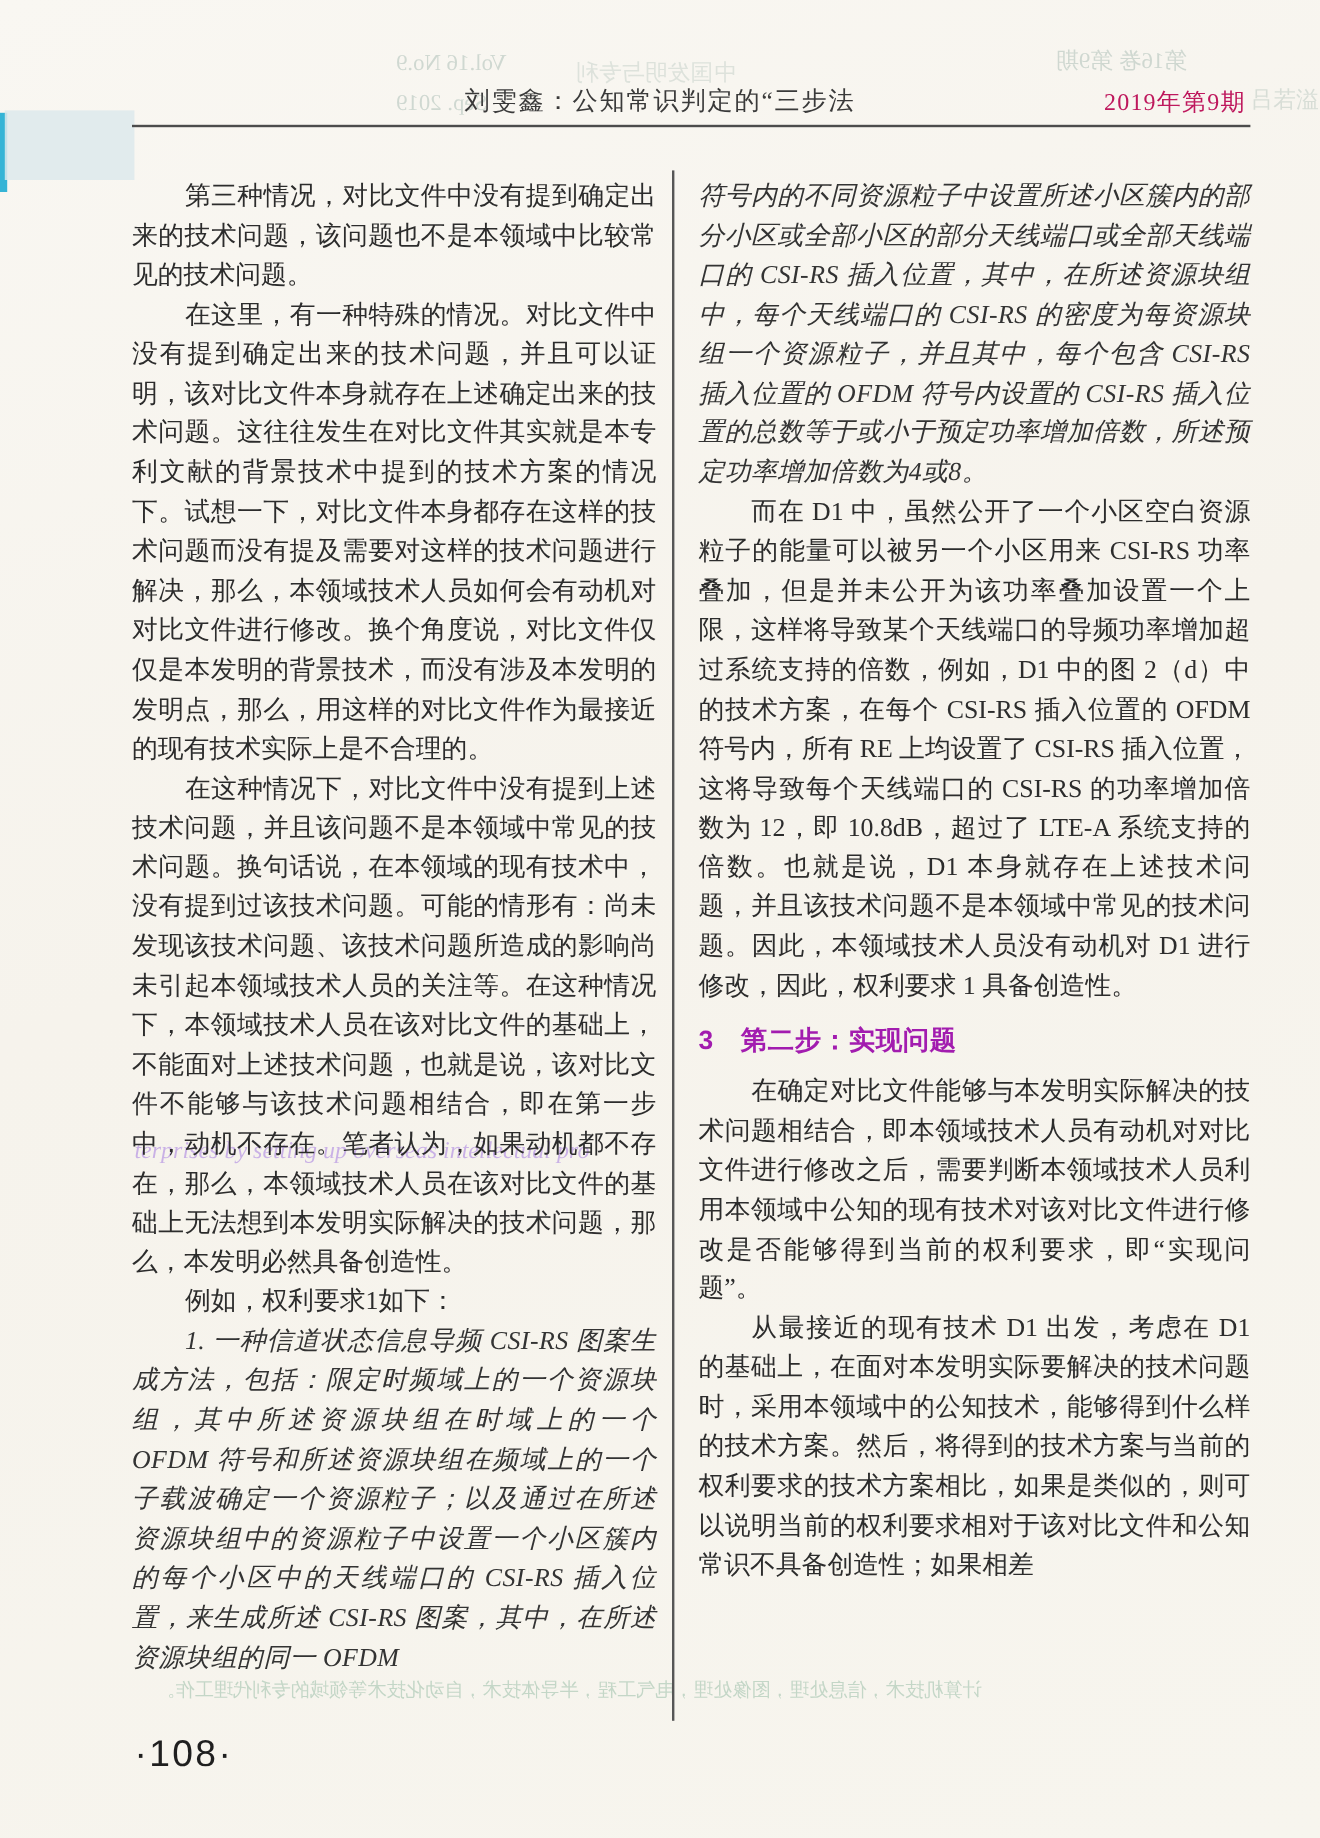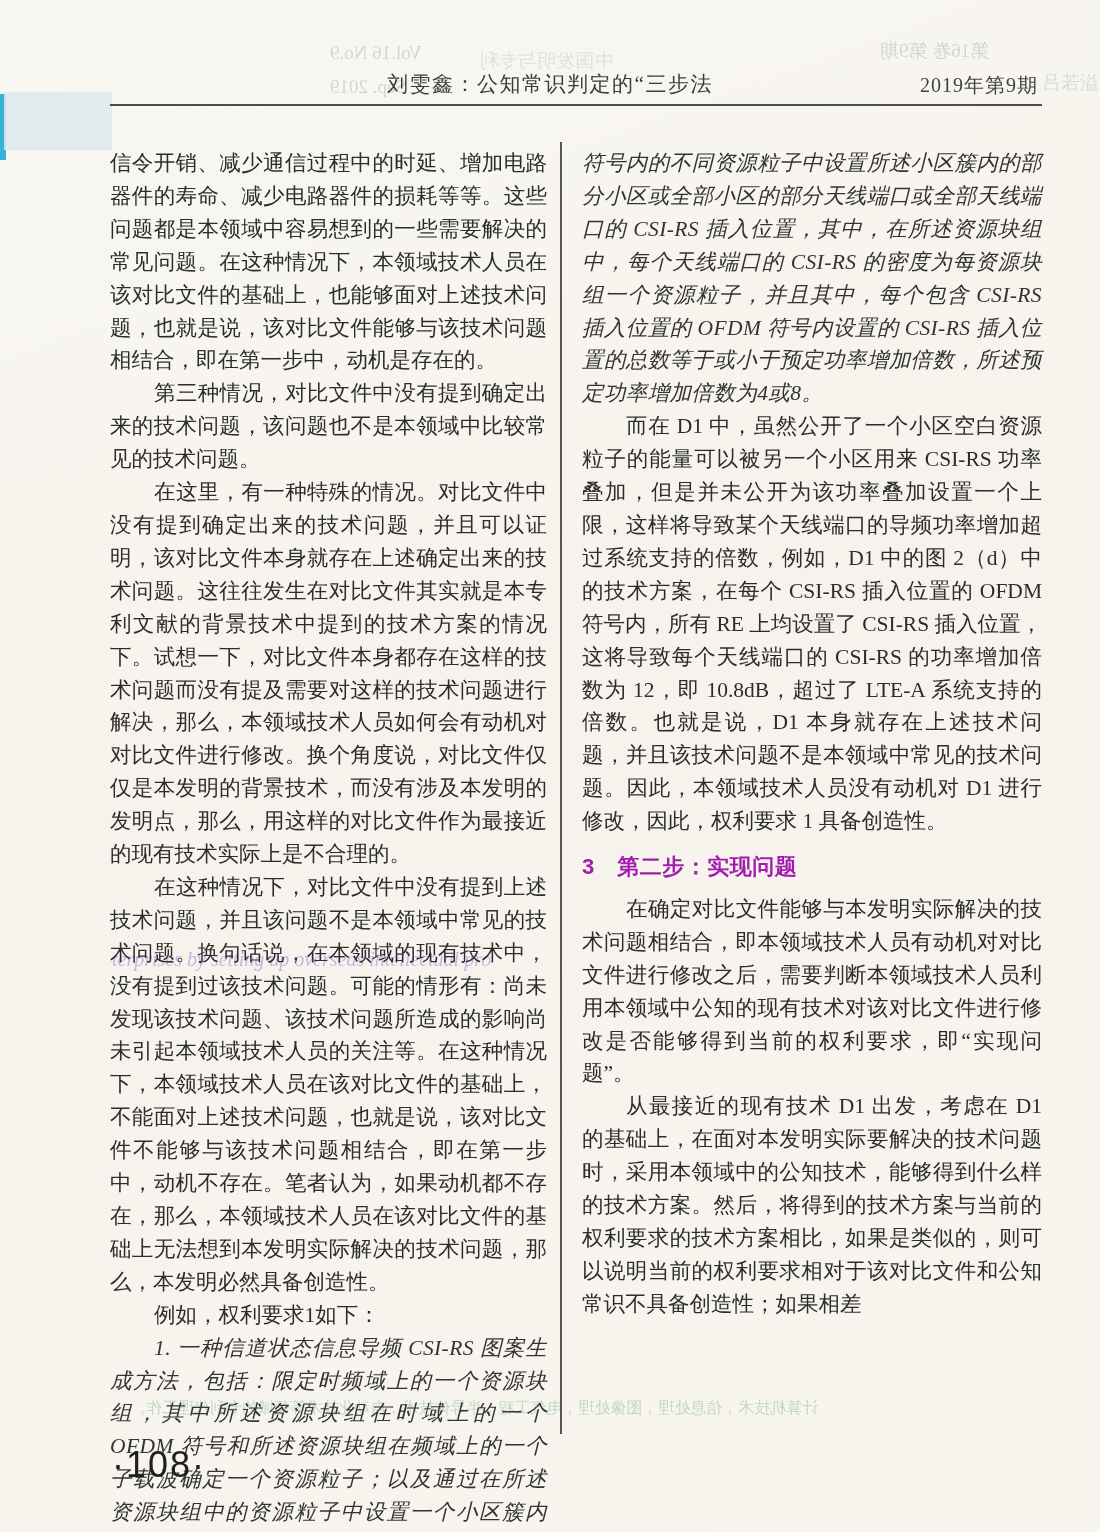--- a/index.html
+++ b/index.html
@@ -12,21 +12,21 @@
   }
   .page{position:absolute;inset:0;}
 
   
   .header-title{
     position:absolute;top:70px;left:0;width:100%;
     text-align:center;font-size:21px;color:#3a3a3a;letter-spacing:1.5px;
   }
   .header-issue{
     position:absolute;top:72px;right:62px;
-    font-size:20px;color:#404040;letter-spacing:1px;
+    font-size:20px;color:#be185d;letter-spacing:1px;
   }
   .header-rule{
     position:absolute;left:110px;top:104px;width:932px;height:2px;
     background:#4c4c4c;
   }
 
   
   .tab-cyan{position:absolute;left:0;top:94px;width:6px;height:66px;}
   .tab-pale{position:absolute;left:4px;top:92px;width:108px;height:58px;opacity:.85;}
 
@@ -47,21 +47,21 @@
     text-indent:0;margin:13px 0 9px 0;color:#a21caf;
   }
   .divider{
     position:absolute;left:560px;top:142px;width:2px;height:1292px;
     background:#565656;
   }
 
   
   .footer-page{
     position:absolute;left:112px;top:1444px;
-    font-size:36px;color:#1f1f1f;letter-spacing:2px;
+    font-size:31px;color:#1f1f1f;letter-spacing:2px;
     font-family:"Liberation Sans", sans-serif;
   }
 
   
   .bleed{
     position:absolute;color:#8fa9a0;opacity:.38;
     font-size:19px;white-space:nowrap;pointer-events:none;
   }
   .bleed.mirror{transform:scaleX(-1);}
   .bleed.en{font-style:italic;color:#6d28d9;opacity:.32;}
@@ -83,21 +83,20 @@
   <div class="tab-cyan" style="background:#35b4d6;"></div>
   <div class="tab-pale" style="background:#dde9ec;"></div>
 
   <div class="header-title">刘雯鑫：公知常识判定的“三步法</div>
   <div class="header-issue">2019年第9期</div>
   <div class="header-rule"></div>
 
   <div class="divider"></div>
 
   <div class="col col-left">
-    <p class="noindent">信令开销、减少通信过程中的时延、增加电路器件的寿命、减少电路器件的损耗等等。这些问题都是本领域中容易想到的一些需要解决的常见问题。在这种情况下，本领域技术人员在该对比文件的基础上，也能够面对上述技术问题，也就是说，该对比文件能够与该技术问题相结合，即在第一步中，动机是存在的。</p>
     <p>第三种情况，对比文件中没有提到确定出来的技术问题，该问题也不是本领域中比较常见的技术问题。</p>
     <p>在这里，有一种特殊的情况。对比文件中没有提到确定出来的技术问题，并且可以证明，该对比文件本身就存在上述确定出来的技术问题。这往往发生在对比文件其实就是本专利文献的背景技术中提到的技术方案的情况下。试想一下，对比文件本身都存在这样的技术问题而没有提及需要对这样的技术问题进行解决，那么，本领域技术人员如何会有动机对对比文件进行修改。换个角度说，对比文件仅仅是本发明的背景技术，而没有涉及本发明的发明点，那么，用这样的对比文件作为最接近的现有技术实际上是不合理的。</p>
     <p>在这种情况下，对比文件中没有提到上述技术问题，并且该问题不是本领域中常见的技术问题。换句话说，在本领域的现有技术中，没有提到过该技术问题。可能的情形有：尚未发现该技术问题、该技术问题所造成的影响尚未引起本领域技术人员的关注等。在这种情况下，本领域技术人员在该对比文件的基础上，不能面对上述技术问题，也就是说，该对比文件不能够与该技术问题相结合，即在第一步中，动机不存在。笔者认为，如果动机都不存在，那么，本领域技术人员在该对比文件的基础上无法想到本发明实际解决的技术问题，那么，本发明必然具备创造性。</p>
     <p>例如，权利要求1如下：</p>
     <p class="claim">1. 一种信道状态信息导频 CSI-RS 图案生成方法，包括：限定时频域上的一个资源块组，其中所述资源块组在时域上的一个 OFDM 符号和所述资源块组在频域上的一个子载波确定一个资源粒子；以及通过在所述资源块组中的资源粒子中设置一个小区簇内的每个小区中的天线端口的 CSI-RS 插入位置，来生成所述 CSI-RS 图案，其中，在所述资源块组的同一 OFDM</p>
   </div>
 
   <div class="col col-right">
     <p class="claim noindent">符号内的不同资源粒子中设置所述小区簇内的部分小区或全部小区的部分天线端口或全部天线端口的 CSI-RS 插入位置，其中，在所述资源块组中，每个天线端口的 CSI-RS 的密度为每资源块组一个资源粒子，并且其中，每个包含 CSI-RS 插入位置的 OFDM 符号内设置的 CSI-RS 插入位置的总数等于或小于预定功率增加倍数，所述预定功率增加倍数为4或8。</p>
     <p>而在 D1 中，虽然公开了一个小区空白资源粒子的能量可以被另一个小区用来 CSI-RS 功率叠加，但是并未公开为该功率叠加设置一个上限，这样将导致某个天线端口的导频功率增加超过系统支持的倍数，例如，D1 中的图 2（d）中的技术方案，在每个 CSI-RS 插入位置的 OFDM 符号内，所有 RE 上均设置了 CSI-RS 插入位置，这将导致每个天线端口的 CSI-RS 的功率增加倍数为 12，即 10.8dB，超过了 LTE-A 系统支持的倍数。也就是说，D1 本身就存在上述技术问题，并且该技术问题不是本领域中常见的技术问题。因此，本领域技术人员没有动机对 D1 进行修改，因此，权利要求 1 具备创造性。</p>

